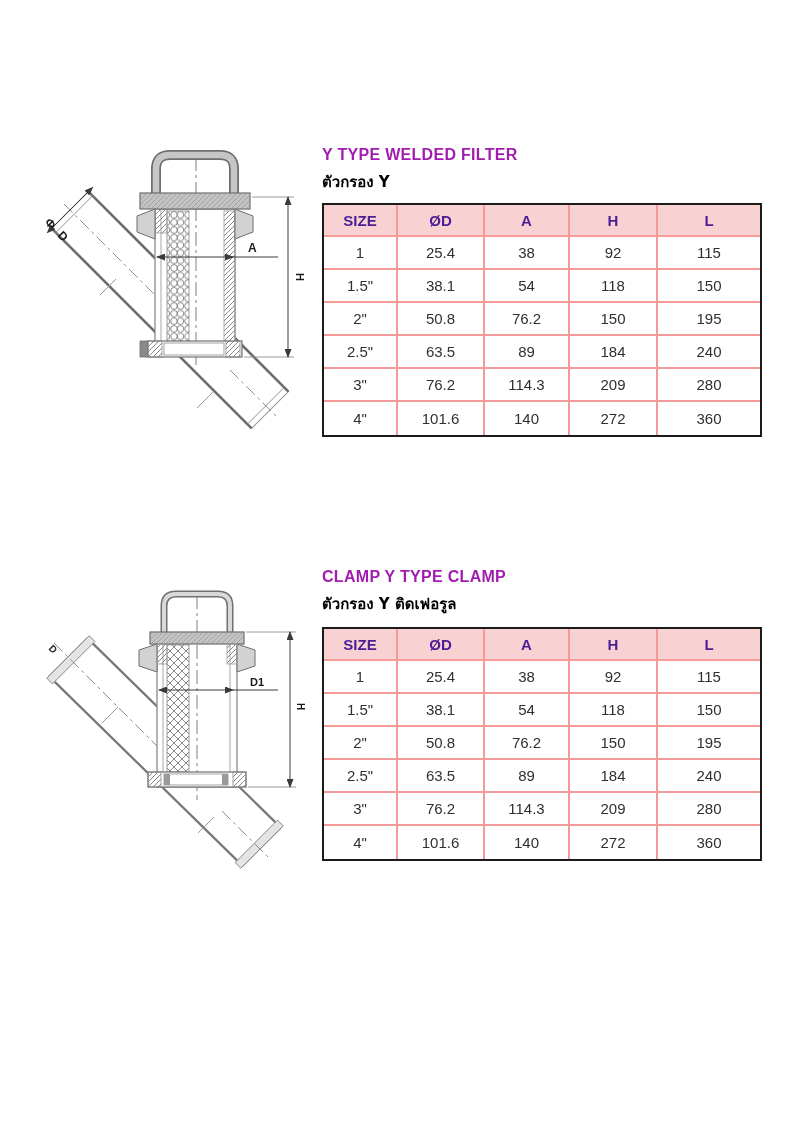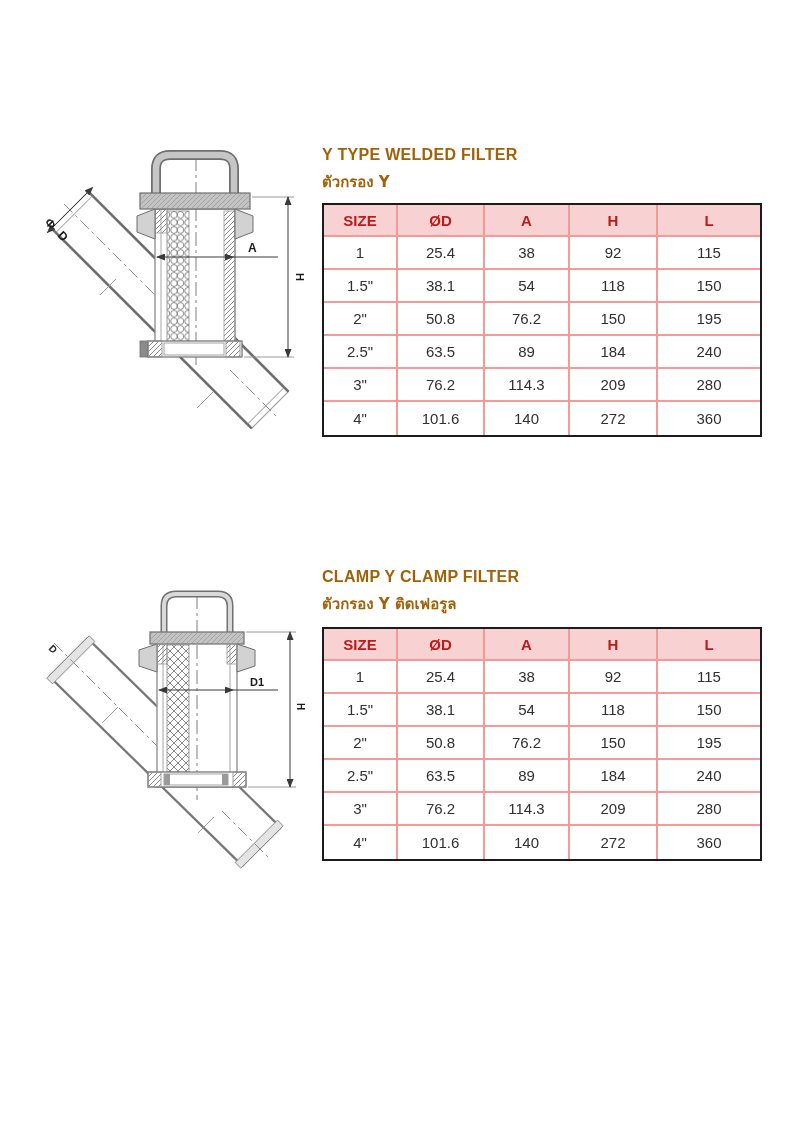--- a/index.html
+++ b/index.html
@@ -2,38 +2,38 @@
 <html><head>
 <meta charset="utf-8">
 <style>
   html,body{margin:0;padding:0;}
   body{
     width:793px;height:1123px;position:relative;background:#ffffff;
     font-family:"Liberation Sans",sans-serif;overflow:hidden;
   }
   .abs{position:absolute;}
   .sec-title{
-    font-size:16px;font-weight:700;color:#a16207;letter-spacing:.3px;
+    font-size:16px;font-weight:700;color:#a21caf;letter-spacing:.3px;
     font-family:"Liberation Sans",sans-serif;
   }
   .sec-subtitle{
-    font-size:15px;font-weight:700;color:#a16207;
+    font-size:15px;font-weight:700;color:#000000;
     font-family:"DejaVu Sans",sans-serif;
   }
   table.spec-table{
     border-collapse:separate;border-spacing:0;table-layout:fixed;
     width:436px;border:2px solid #1b1b1b;background:#ffffff;
   }
   table.spec-table th, table.spec-table td{
     box-sizing:border-box;text-align:center;vertical-align:middle;
     border-right:2px solid #f59a96;border-bottom:2px solid #f59a96;
     font-family:"Liberation Sans",sans-serif;
   }
   table.spec-table th{
-    background:#f8d2d2;color:#b91c1c;font-size:15px;font-weight:700;height:32px;
+    background:#f8d2d2;color:#4c1d95;font-size:15px;font-weight:700;height:32px;
   }
   table.spec-table td{
     background:#ffffff;color:#303030;font-size:15px;font-weight:400;height:33px;
   }
   table.spec-table th:last-child, table.spec-table td:last-child{border-right:none;}
   table.spec-table tr:last-child td{border-bottom:none;}
   svg text{font-family:"Liberation Sans",sans-serif;}
 </style>
 </head>
 <body>
@@ -247,21 +247,21 @@
 
     <g>
       <line x1="216" y1="57" x2="266" y2="57" stroke="#8f8f8f" stroke-width="0.9"></line>
       <line x1="218" y1="212" x2="266" y2="212" stroke="#8f8f8f" stroke-width="0.9"></line>
       <line x1="260" y1="57" x2="260" y2="212" stroke="#3a3a3a" stroke-width="1" marker-start="url(#arr2)" marker-end="url(#arr2)"></line>
       <text x="267" y="128" font-size="10" font-weight="700" fill="#1a1a1a" transform="rotate(90 267 128)">H</text>
     </g>
   </svg>
 </div>
 
-<div class="abs sec-title" style="left:322px;top:568px;">CLAMP Y CLAMP FILTER</div>
+<div class="abs sec-title" style="left:322px;top:568px;">CLAMP Y TYPE CLAMP</div>
 <div class="abs sec-subtitle" style="left:322px;top:592px;">ตัวกรอง Y ติดเฟอรูล</div>
 
 <table class="spec-table abs" style="left:322px;top:627px;">
   <colgroup>
     <col style="width:74px">
       <col style="width:87px">
       <col style="width:85px">
     <col style="width:88px">
       <col style="width:102px">
   </colgroup>

